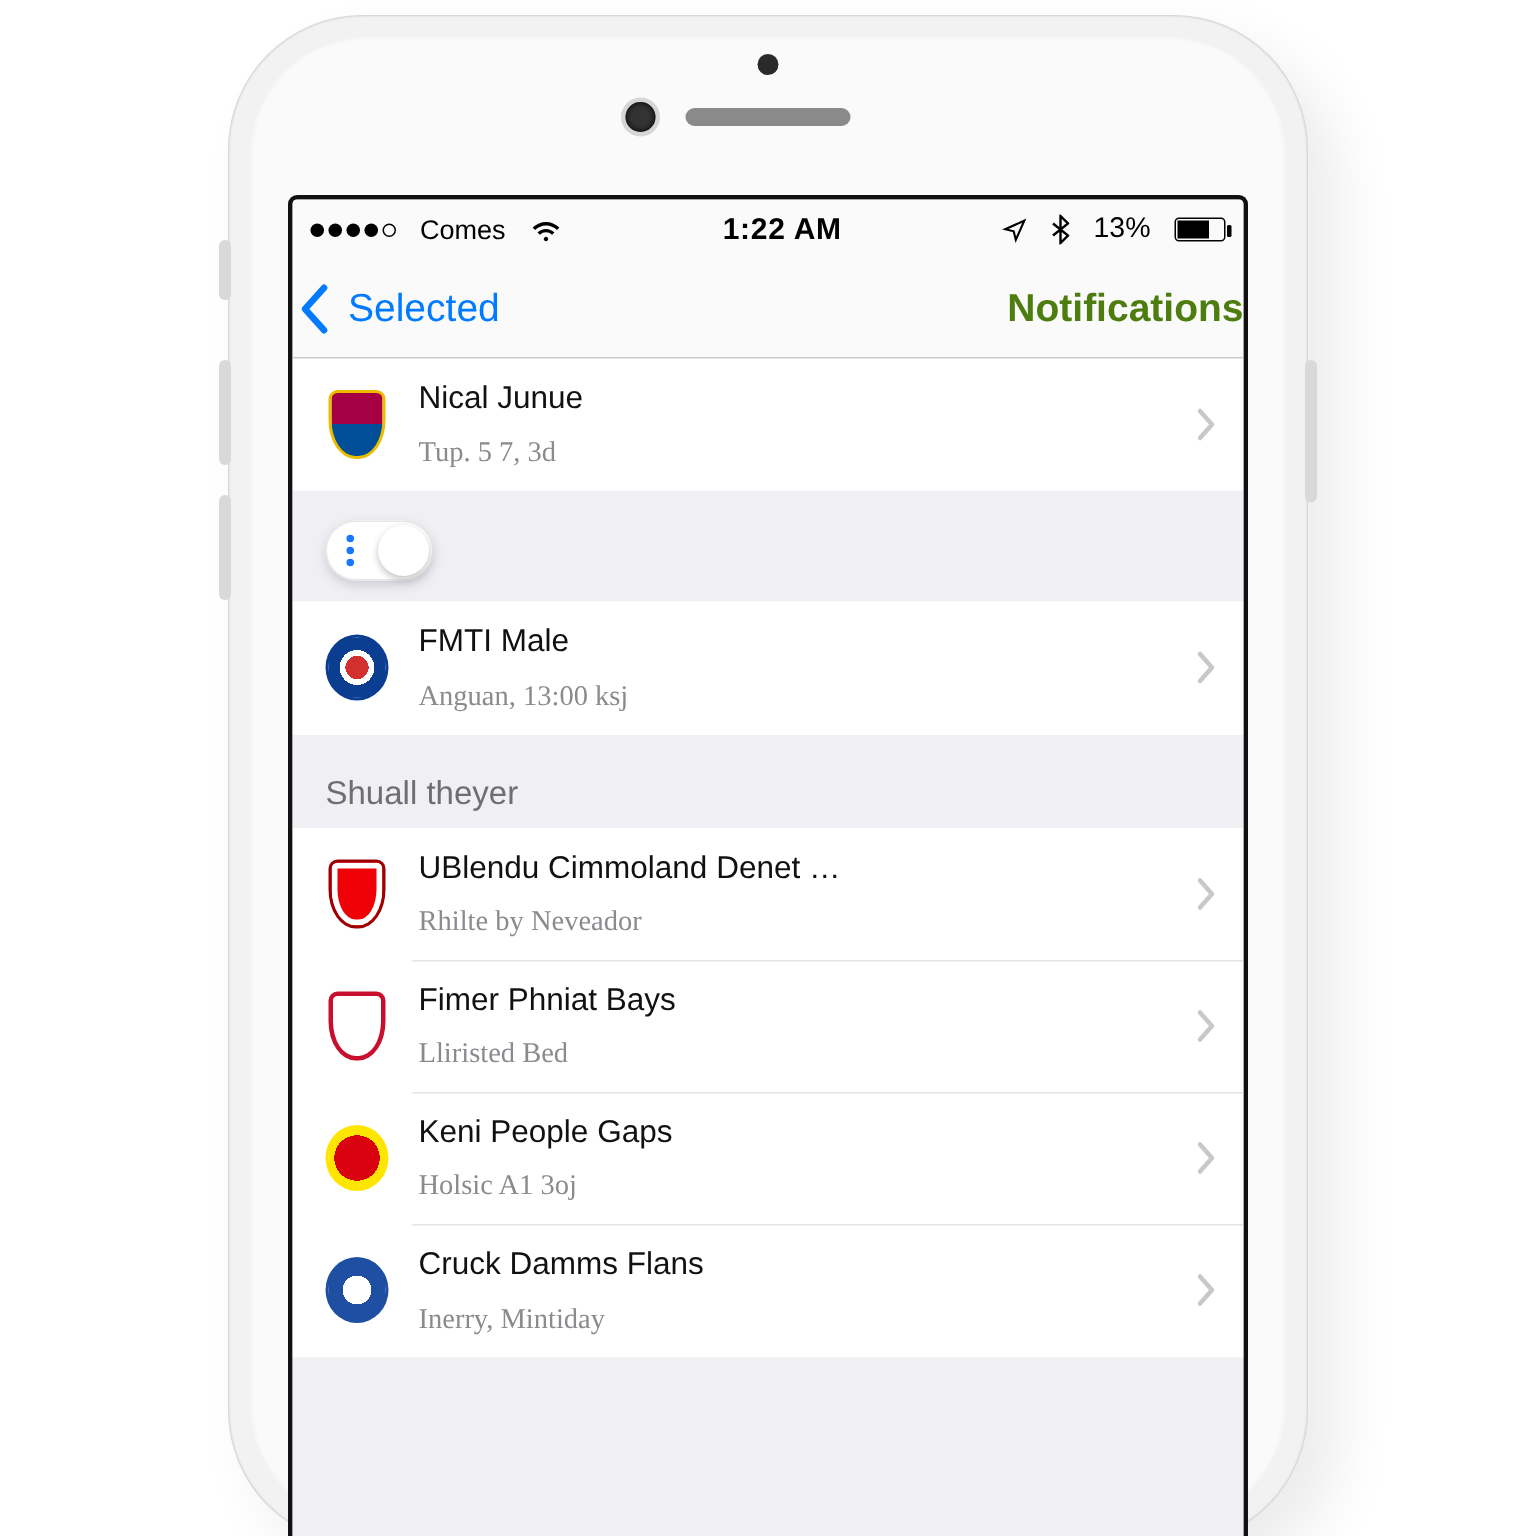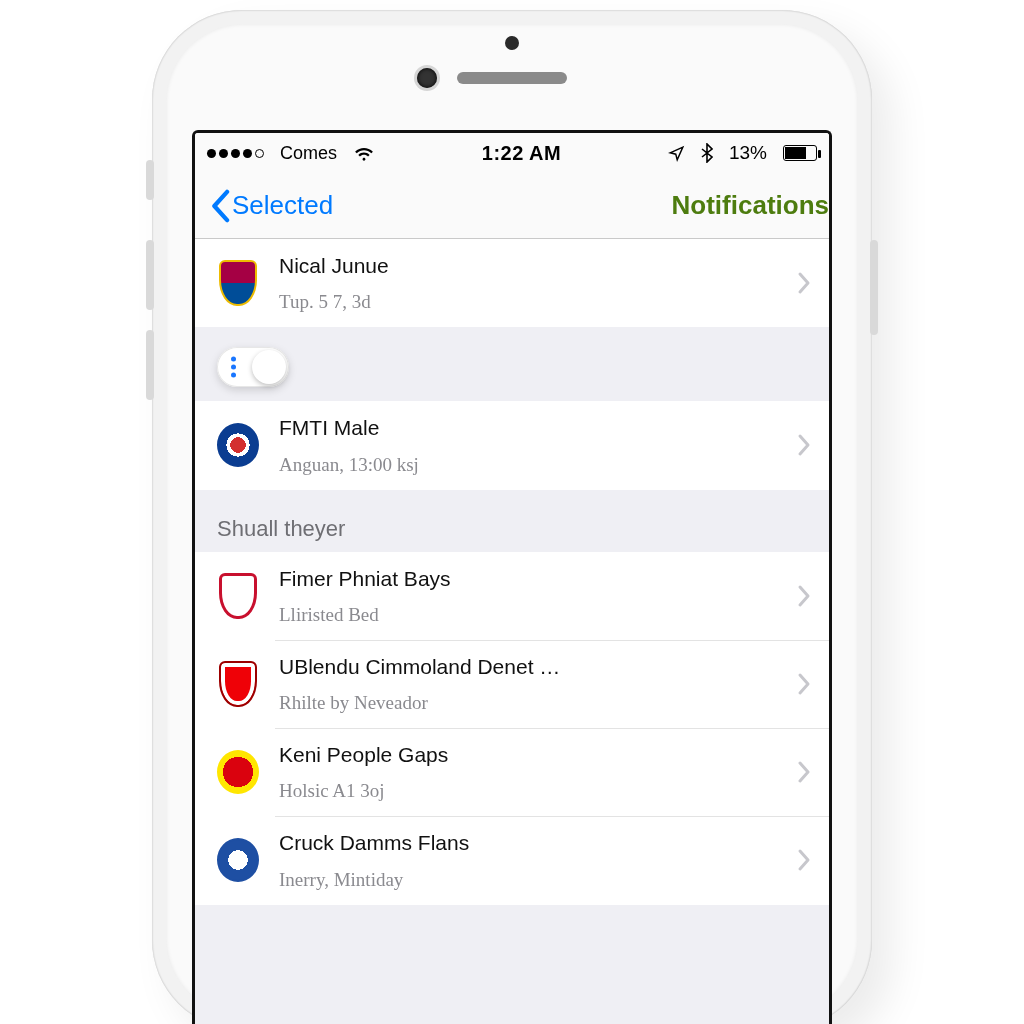--- a/index.html
+++ b/index.html
@@ -79,23 +79,23 @@
 
   
   .nav-header {
     height:66px;
     border-bottom:1px solid #c9c9c9;
     display:flex; align-items:center;
     position:relative;
     background:#fafafa;
   }
   .back {
-    display:flex; align-items:center; gap:2px;
+    display:flex; align-items:center; gap:13px;
     color:#007aff; font-size:26px;
-    padding-left:15px;
+    padding-left:4px;
     cursor:pointer;
   }
   .back svg { stroke:#007aff; }
   .nav-title {
     position:absolute; left:0; right:0; text-align:right;
     font-size:26px; font-weight:700; color:#4d7c0f;
     pointer-events:none;
   }
 
   
@@ -267,40 +267,40 @@
           <svg width="14" height="24" viewBox="0 0 14 24">
               <path d="M3 3l8 9-8 9" fill="none" stroke="#c7c7cc" stroke-width="3" stroke-linecap="round" stroke-linejoin="round"></path>
             </svg>
         </span>
       </div>
 
       <div class="section-header">Shuall theyer</div>
 
       <div class="row">
         <span class="icon-badge">
+          <span class="badge-shield" style="background:#ef0107;border:2px solid #9c0000;box-shadow:inset 0 0 0 4px #fff;"></span>
+        </span>
+        <div class="texts">
+          <div class="title">UBlendu Cimmoland Denet …</div>
+          <div class="sub">Rhilte by Neveador</div>
+        </div>
+        <span class="chevron">
+          <svg width="14" height="24" viewBox="0 0 14 24">
+              <path d="M3 3l8 9-8 9" fill="none" stroke="#c7c7cc" stroke-width="3" stroke-linecap="round" stroke-linejoin="round"></path>
+            </svg>
+        </span>
+      </div>
+
+      <div class="row">
+        <span class="icon-badge">
           <span class="badge-shield" style="background:#fff;border:3px solid #c8102e;"></span>
         </span>
         <div class="texts">
           <div class="title">Fimer Phniat Bays</div>
           <div class="sub">Lliristed Bed</div>
-        </div>
-        <span class="chevron">
-          <svg width="14" height="24" viewBox="0 0 14 24">
-              <path d="M3 3l8 9-8 9" fill="none" stroke="#c7c7cc" stroke-width="3" stroke-linecap="round" stroke-linejoin="round"></path>
-            </svg>
-        </span>
-      </div>
-
-      <div class="row">
-        <span class="icon-badge">
-          <span class="badge-shield" style="background:#ef0107;border:2px solid #9c0000;box-shadow:inset 0 0 0 4px #fff;"></span>
-        </span>
-        <div class="texts">
-          <div class="title">UBlendu Cimmoland Denet …</div>
-          <div class="sub">Rhilte by Neveador</div>
         </div>
         <span class="chevron">
           <svg width="14" height="24" viewBox="0 0 14 24">
               <path d="M3 3l8 9-8 9" fill="none" stroke="#c7c7cc" stroke-width="3" stroke-linecap="round" stroke-linejoin="round"></path>
             </svg>
         </span>
       </div>
 
       <div class="row">
         <span class="icon-badge">

